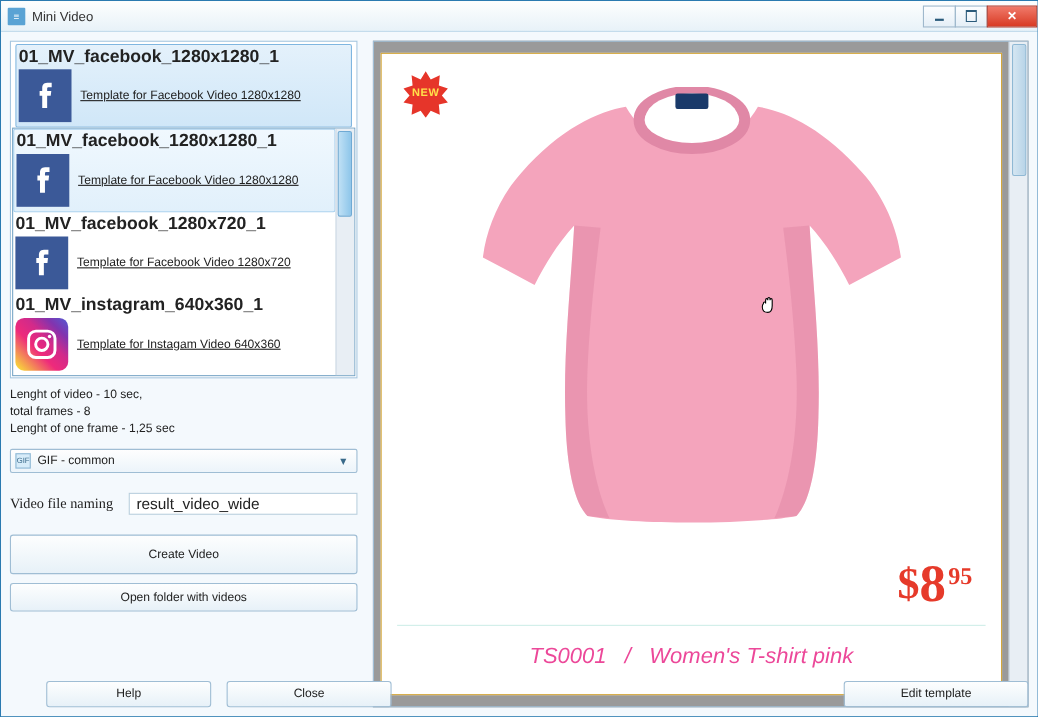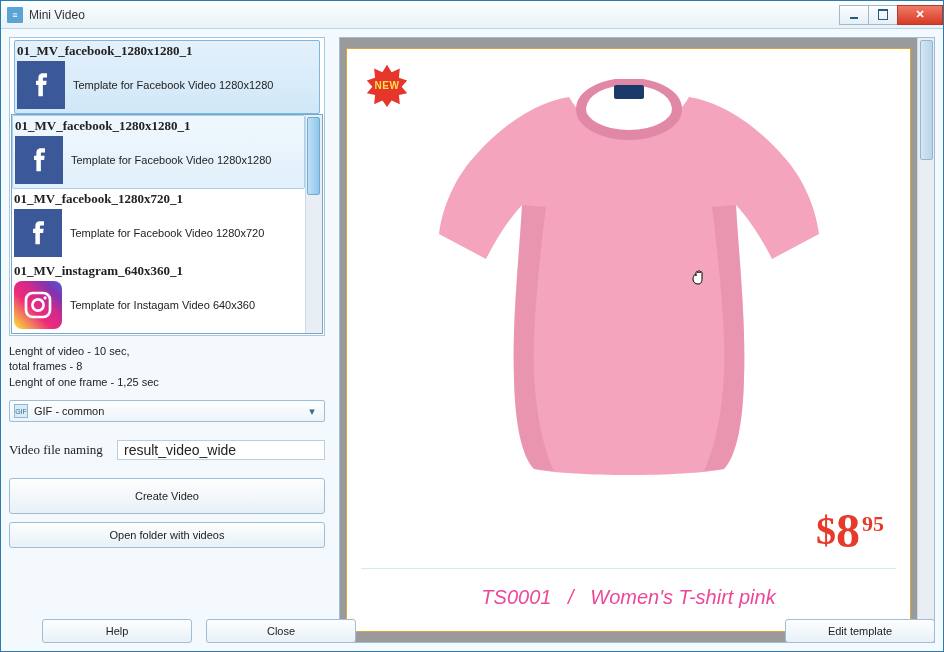--- a/index.html
+++ b/index.html
@@ -19,28 +19,28 @@
 
 .client { flex: 1; background: #f4f9fd; display: flex; padding: 8px; gap: 14px; position: relative; }
 
 .left-pane { width: 316px; display: flex; flex-direction: column; }
 
 .template-box-outer { border: 1px solid #a7c7e0; background: #fff; }
 .selected-template { padding: 2px 4px 0 4px; }
 .tpl-item { display: flex; flex-direction: column; padding: 2px 2px 4px 2px; }
 .tpl-item.selected { background: linear-gradient(#e4f1fb,#d0e7f8); border: 1px solid #7fb6e0; border-radius: 2px; }
 .tpl-item.hover { background: linear-gradient(#f0f8fe,#e1f0fb); border: 1px solid #a7d0ee; border-radius: 2px; }
-.tpl-title { font-weight: bold; font-size: 13px; color: #222; margin-bottom: 2px; font-family: Liberation Serif, serif; }
+.tpl-title { font-weight: bold; font-size: 16px; color: #222; margin-bottom: 2px; }
 .tpl-row { display: flex; align-items: center; gap: 8px; }
 .tpl-icon { width: 48px; height: 48px; flex-shrink: 0; display: flex; align-items: center; justify-content: center; }
 .fb-icon { background: #3b5998; }
 .fb-icon svg { width: 30px; height: 30px; }
 .ig-icon { background: linear-gradient(45deg,#f9ed32,#ee2a7b 40%,#d22a8a 60%,#8134af 80%,#515bd4); border-radius: 8px; }
 .ig-icon svg { width: 32px; height: 32px; }
-.tpl-desc { font-size: 11px; color: #222; }
+.tpl-desc { font-size: 11px; color: #222; text-decoration: underline; }
 
 .dropdown-list { border: 1px solid #7aa7c7; background: #fff; margin: 0 1px 1px 1px; position: relative; }
 .dropdown-list .scroll-track { position: absolute; right: 0; top: 0; bottom: 0; width: 17px; background: #e8eef4; border-left: 1px solid #cdd9e4; }
 .dropdown-list .scroll-thumb { position: absolute; right: 2px; top: 2px; width: 13px; height: 78px; background: linear-gradient(90deg,#bfe0f5,#8ec6ea); border: 1px solid #6faad4; border-radius: 2px; }
 .dropdown-list .items { margin-right: 17px; }
 
 .video-info { margin-top: 8px; line-height: 1.4; color: #222; font-size: 11px; }
 
 .combo { margin-top: 10px; height: 22px; border: 1px solid #9fbdd4; background: linear-gradient(#fefefe,#ecf4fa); display: flex; align-items: center; padding: 0 4px; border-radius: 2px; position: relative; }
 .combo .cb-icon { width: 14px; height: 14px; margin-right: 6px; background: #d7ecf9; border: 1px solid #8fb8d4; font-size: 7px; display: flex; align-items: center; justify-content: center; color: #3a6a8a; }
@@ -50,21 +50,21 @@
 .naming-row { margin-top: 18px; display: flex; align-items: center; gap: 10px; }
 .naming-row label { width: 98px; color: #222; font-size: 13px; font-family: Liberation Serif, serif; }
 .naming-row input { flex: 1; height: 20px; border: 1px solid #b8cfde; background: #fff; padding: 0 6px; font-size: 14px; color: #222; font-family: inherit; }
 
 .action-btns { margin-top: 18px; display: flex; flex-direction: column; gap: 8px; }
 .btn { height: 26px; border: 1px solid #9fbdd4; background: linear-gradient(#fdfefe,#e7f1f8); border-radius: 3px; color: #222; font-size: 11px; display: flex; align-items: center; justify-content: center; cursor: default; }
 .btn.tall { height: 36px; }
 
 .bottom-btns { position: absolute; bottom: 8px; left: 8px; display: flex; gap: 14px; padding-left: 33px; }
 .bottom-btns .btn { width: 150px; height: 24px; }
-.edit-tpl-btn { position: absolute; bottom: 8px; right: 8px; width: 150px; height: 24px; }
+.edit-tpl-btn { position: absolute; bottom: 8px; right: 8px; width: 168px; height: 24px; }
 
 .right-pane { flex: 1; display: flex; flex-direction: column; }
 .preview-container { flex: 1; border: 1px solid #9fbdd4; background: #9a9a9a; position: relative; display: flex; }
 .preview-scroll-track { width: 17px; background: #e8eef4; border-left: 1px solid #cdd9e4; position: relative; }
 .preview-scroll-thumb { position: absolute; left: 2px; top: 2px; width: 13px; height: 120px; background: linear-gradient(90deg,#d5e6f2,#b8d4e8); border: 1px solid #8fb8d4; border-radius: 2px; }
 .preview-area { flex: 1; padding: 10px 6px; overflow: hidden; }
 .product-card { background: #fff; border: 1px solid #d4a73a; height: 100%; position: relative; padding: 14px; }
 
 .badge-new { position: absolute; top: 14px; left: 18px; width: 44px; height: 44px; }
 .badge-new svg { width: 44px; height: 44px; }

